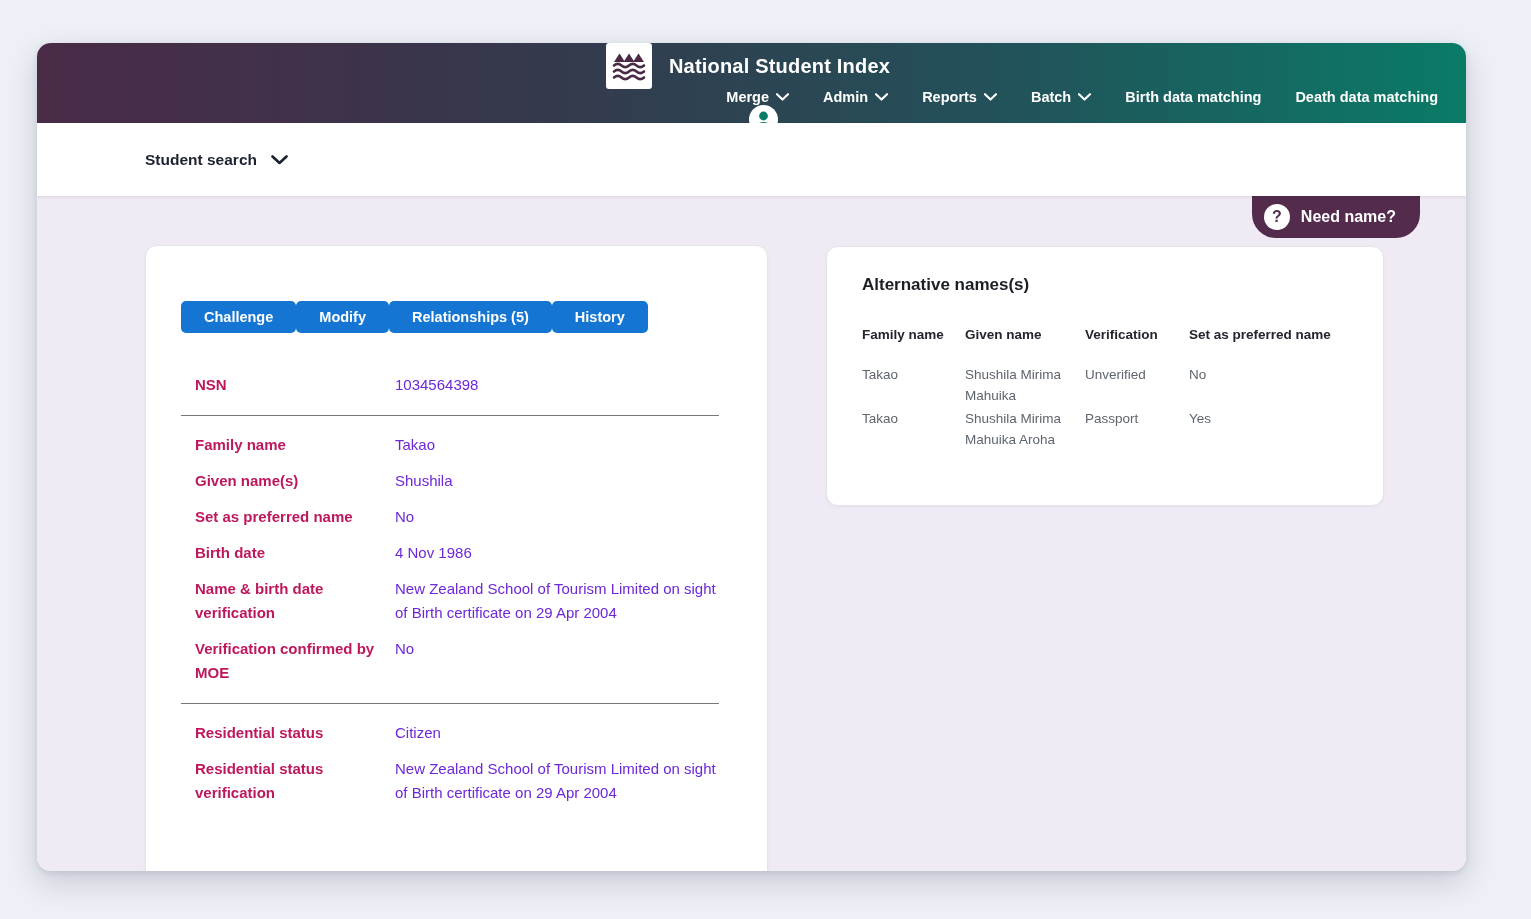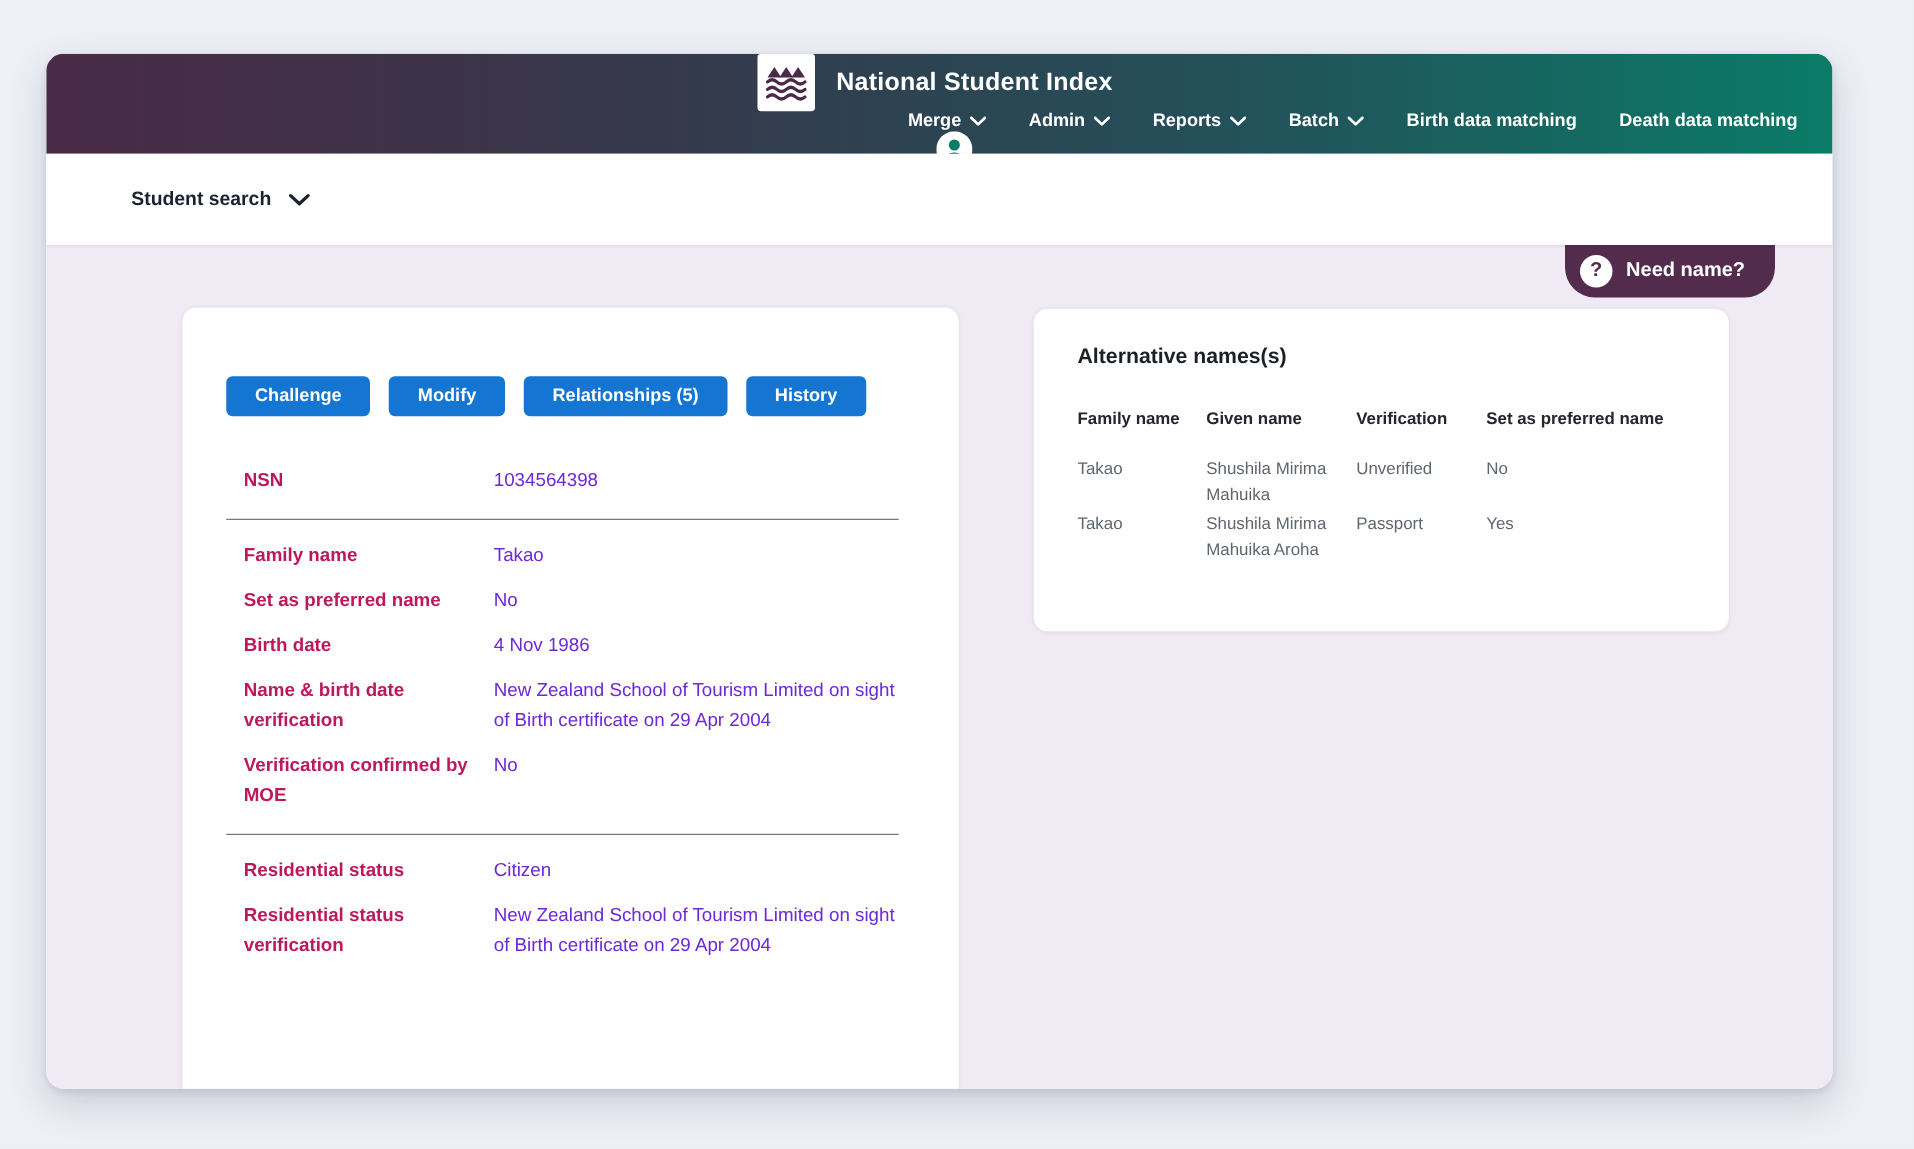--- a/index.html
+++ b/index.html
@@ -68,21 +68,21 @@
     cursor: pointer;
     display: flex; align-items: center; justify-content: center;
   }
 
   
   .subnav {
     height: 73px;
     background: #ffffff;
     display: flex;
     align-items: center;
-    padding-left: 68px;
+    padding-left: 108px;
     position: relative;
     z-index: 2;
     box-shadow: 0 1px 3px rgba(30,30,50,.10);
   }
   .subnav-dd {
     display: flex; align-items: center; gap: 14px;
     cursor: pointer;
     font-size: 15.5px;
     font-weight: 700;
     color: #1d2230;
@@ -130,21 +130,21 @@
     left: 108px; top: 49px;
     width: 623px; height: 780px;
     padding: 32px 40px 0 35px;
   }
   .student-name {
     font-size: 21px;
     font-weight: 700;
     color: #1b1f26;
     letter-spacing: .2px;
   }
-  .actions { margin-top: 23px; display: flex; gap: 15px; }
+  .actions { margin-top: 23px; display: flex; }
   .action-btn {
     border: none;
     background: #1476d2;
     color: #ffffff;
     font-family: inherit;
     font-size: 14.5px;
     font-weight: 600;
     padding: 8px 23px;
     border-radius: 5px;
     cursor: pointer;
@@ -280,20 +280,24 @@
           <div class="field-row">
     <div class="field-label">NSN</div>
     <div class="field-value">1034564398</div>
   </div>
           <hr class="divider">
           <div class="field-row">
     <div class="field-label">Family name</div>
     <div class="field-value">Takao</div>
   </div>
           <div class="field-row">
+    <div class="field-label">Given name(s)</div>
+    <div class="field-value">Shushila</div>
+  </div>
+          <div class="field-row">
     <div class="field-label">Set as preferred name</div>
     <div class="field-value">No</div>
   </div>
           <div class="field-row">
     <div class="field-label">Birth date</div>
     <div class="field-value">4 Nov 1986</div>
   </div>
           <div class="field-row">
     <div class="field-label">Name &amp; birth date verification</div>
     <div class="field-value">New Zealand School of Tourism Limited on sight of Birth certificate on 29 Apr 2004</div>

